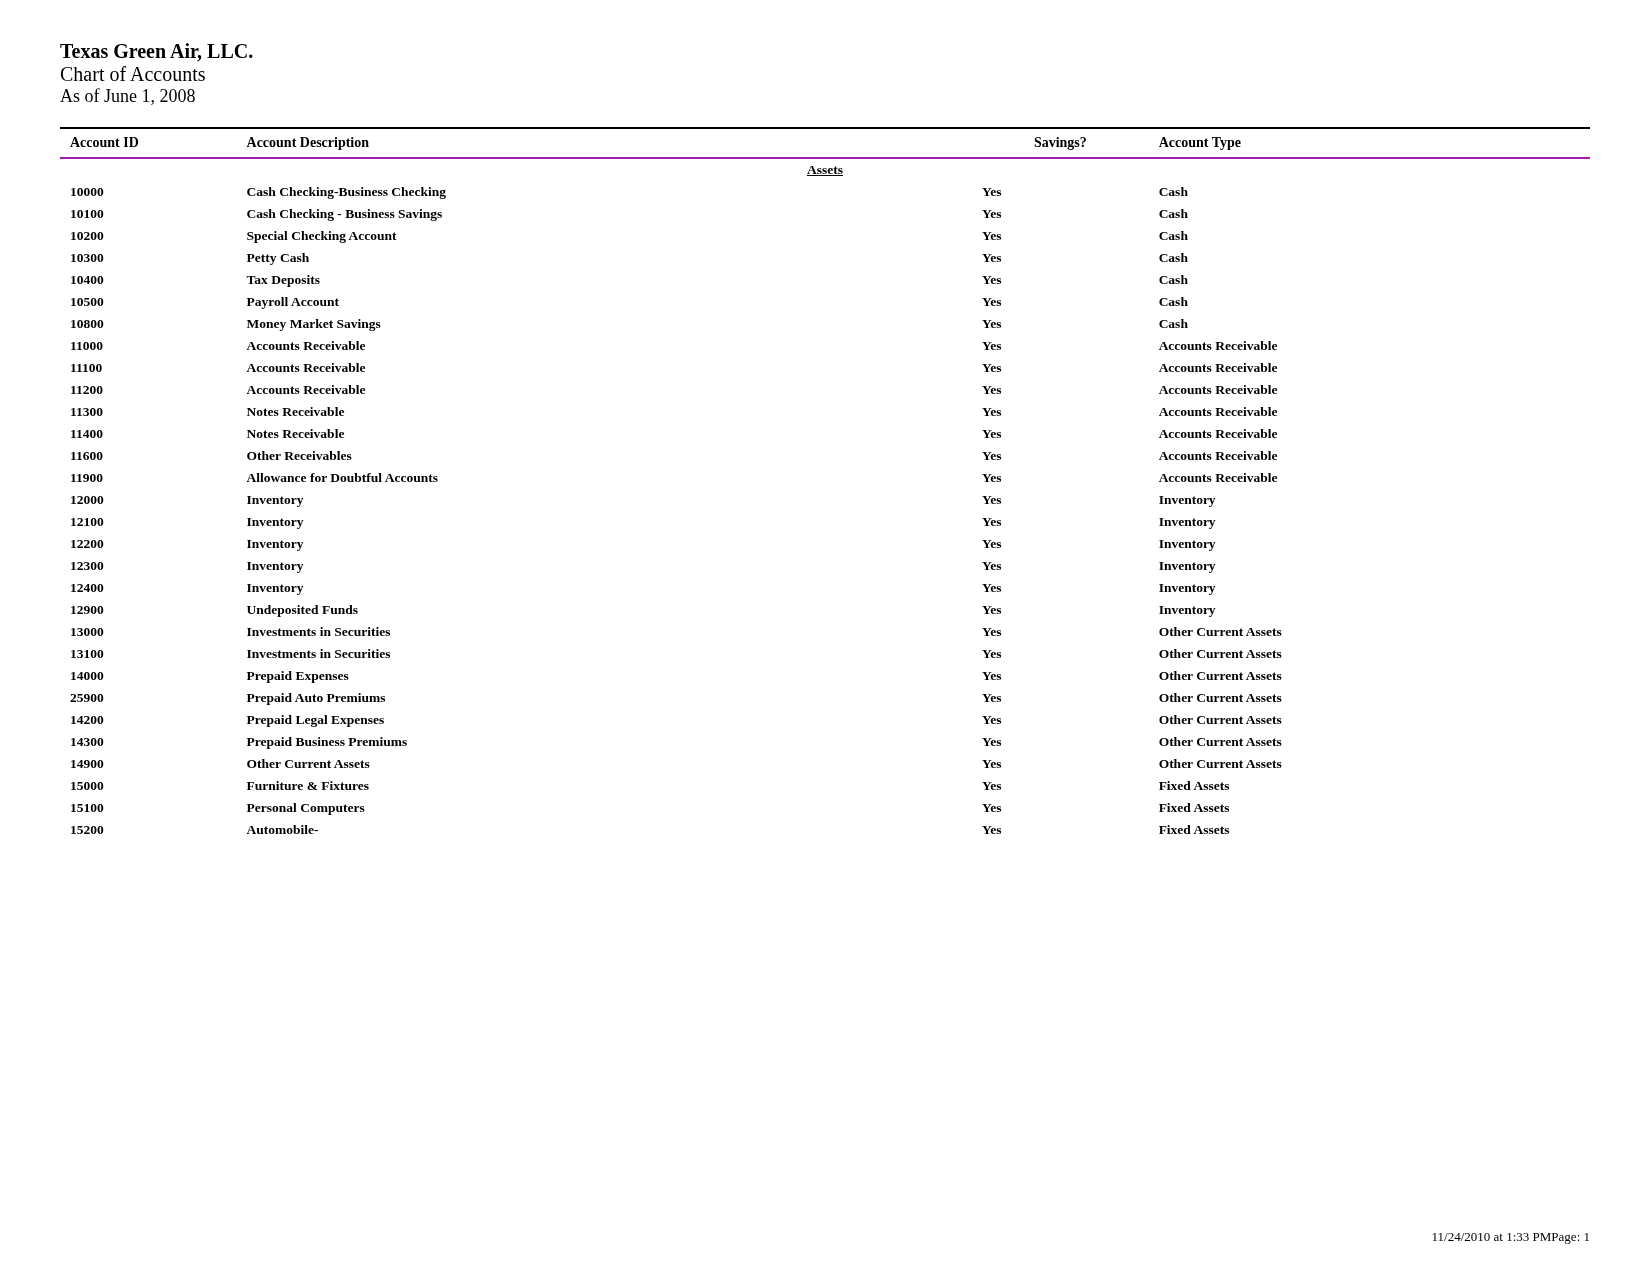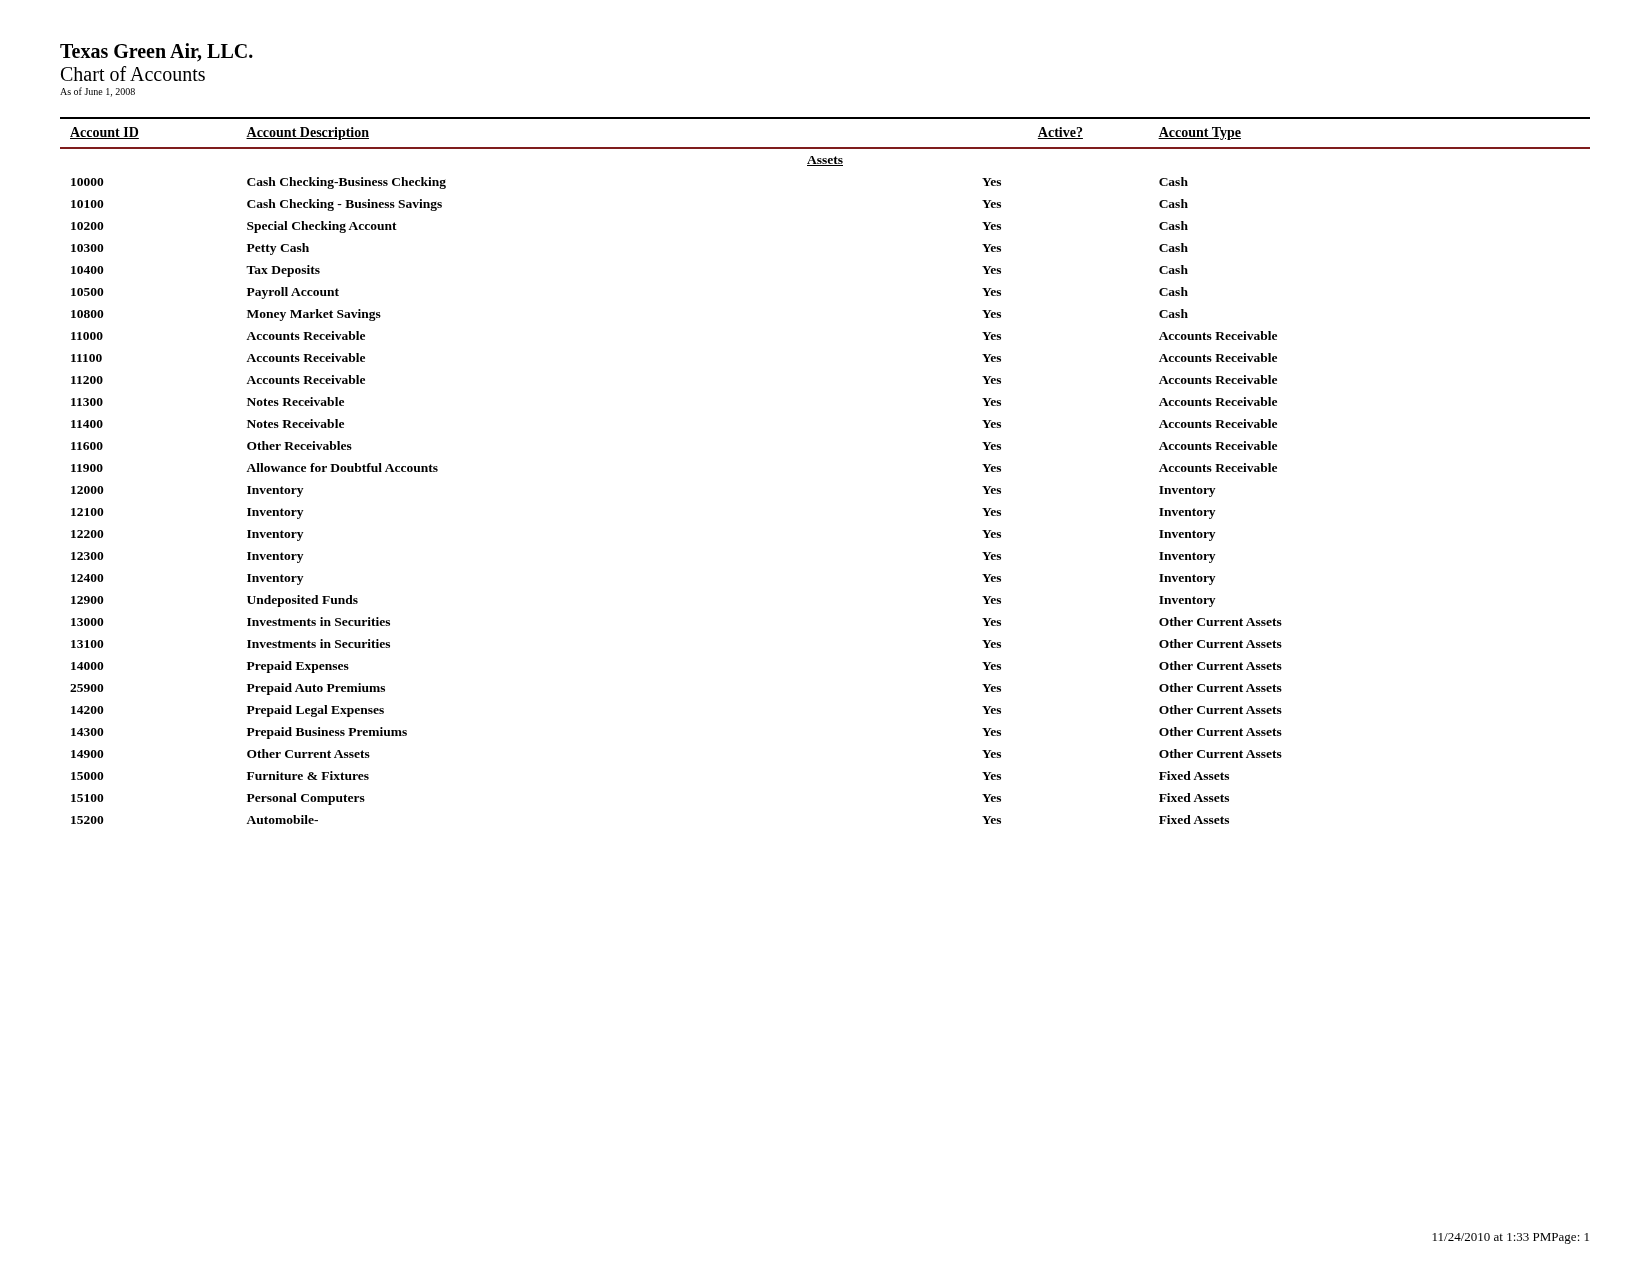--- a/index.html
+++ b/index.html
@@ -25,33 +25,32 @@
     .header .company-name {
       font-size: 20px;
       font-weight: bold;
     }
 
     .header .report-title {
       font-size: 20px;
     }
 
     .header .report-date {
-      font-size: 10px;
+      font-size: 18px;
     }
 
     .accounts-table {
       width: 100%;
       border-collapse: collapse;
       margin-top: 10px;
     }
 
     .accounts-table thead tr {
       border-top: 2px solid #000;
-      border-bottom: 2px solid #7f1d1d;
-      text-decoration: underline;
+      border-bottom: 2px solid #a21caf;
     }
 
     .accounts-table thead th {
       padding: 6px 10px;
       text-align: left;
       font-weight: bold;
       font-size: 14px;
     }
 
     .accounts-table thead th.col-active {
@@ -113,21 +112,21 @@
   <div class="company-name">Texas Green Air, LLC.</div>
   <div class="report-title">Chart of Accounts</div>
   <div class="report-date">As of June 1, 2008</div>
 </div>
 
 <table class="accounts-table">
   <thead>
     <tr>
       <th class="col-id">Account ID</th>
       <th class="col-desc">Account Description</th>
-      <th class="col-active">Active?</th>
+      <th class="col-active">Savings?</th>
       <th class="col-type">Account Type</th>
     </tr>
   </thead>
   <tbody id="table-body">
     <tr class="section-header">
       <td colspan="4">Assets</td>
     </tr>
   <tr>
         <td class="col-id">10000</td>
         <td class="col-desc">Cash Checking-Business Checking</td>

